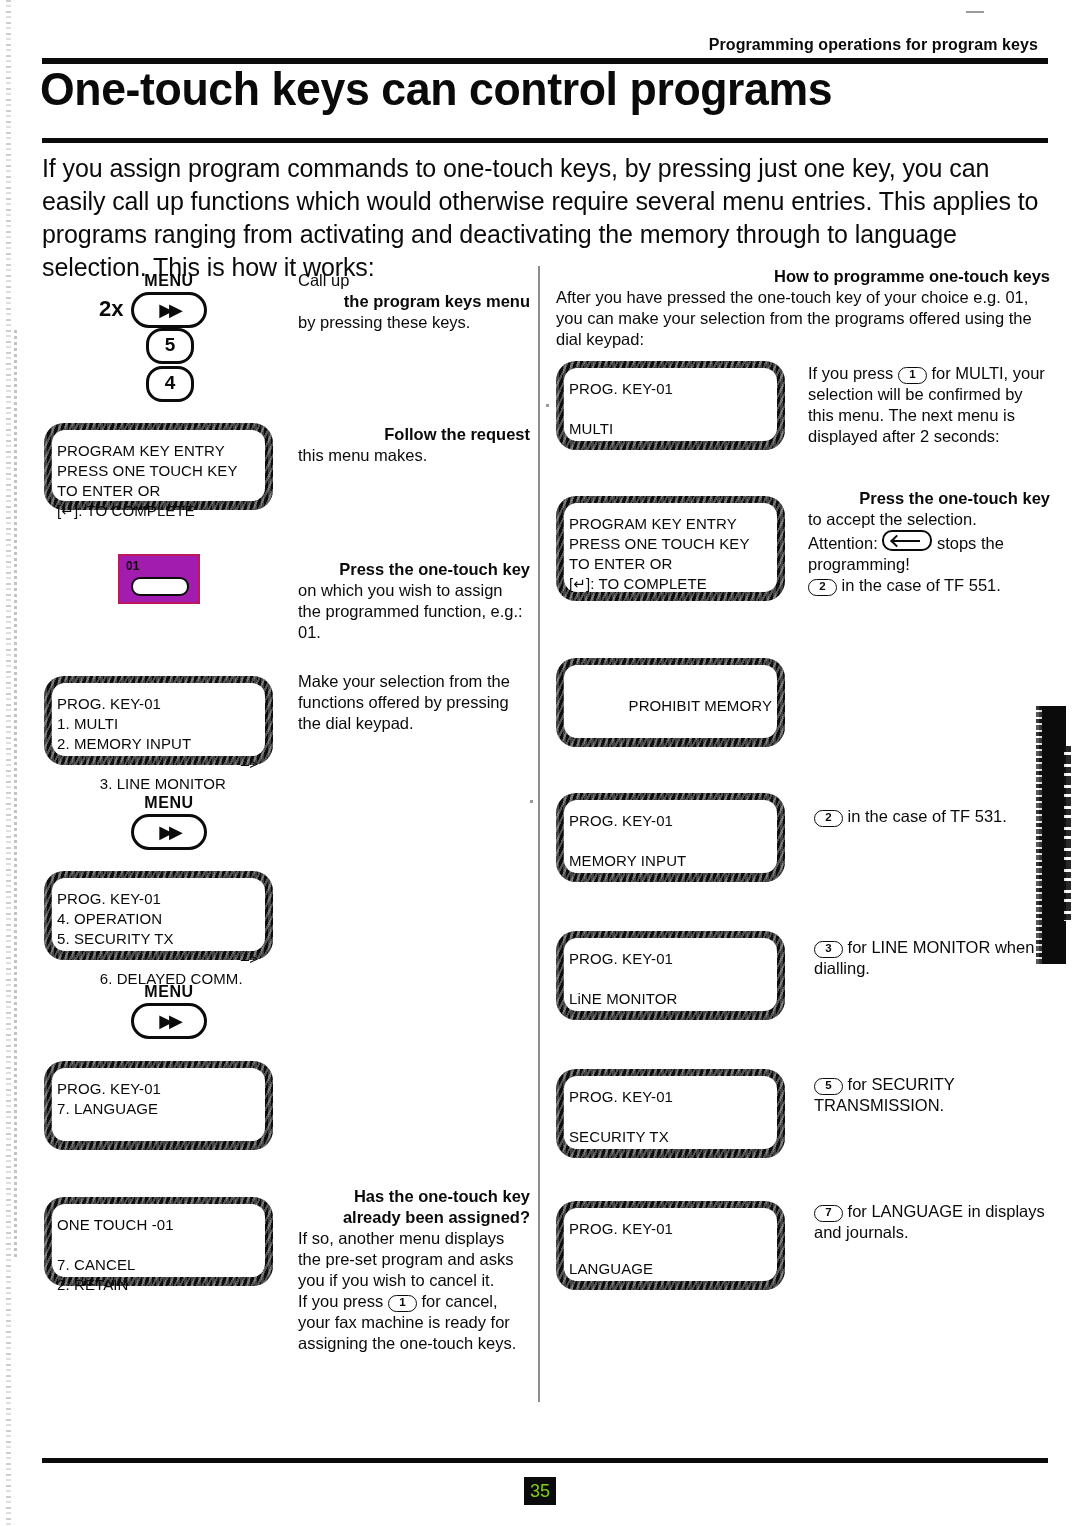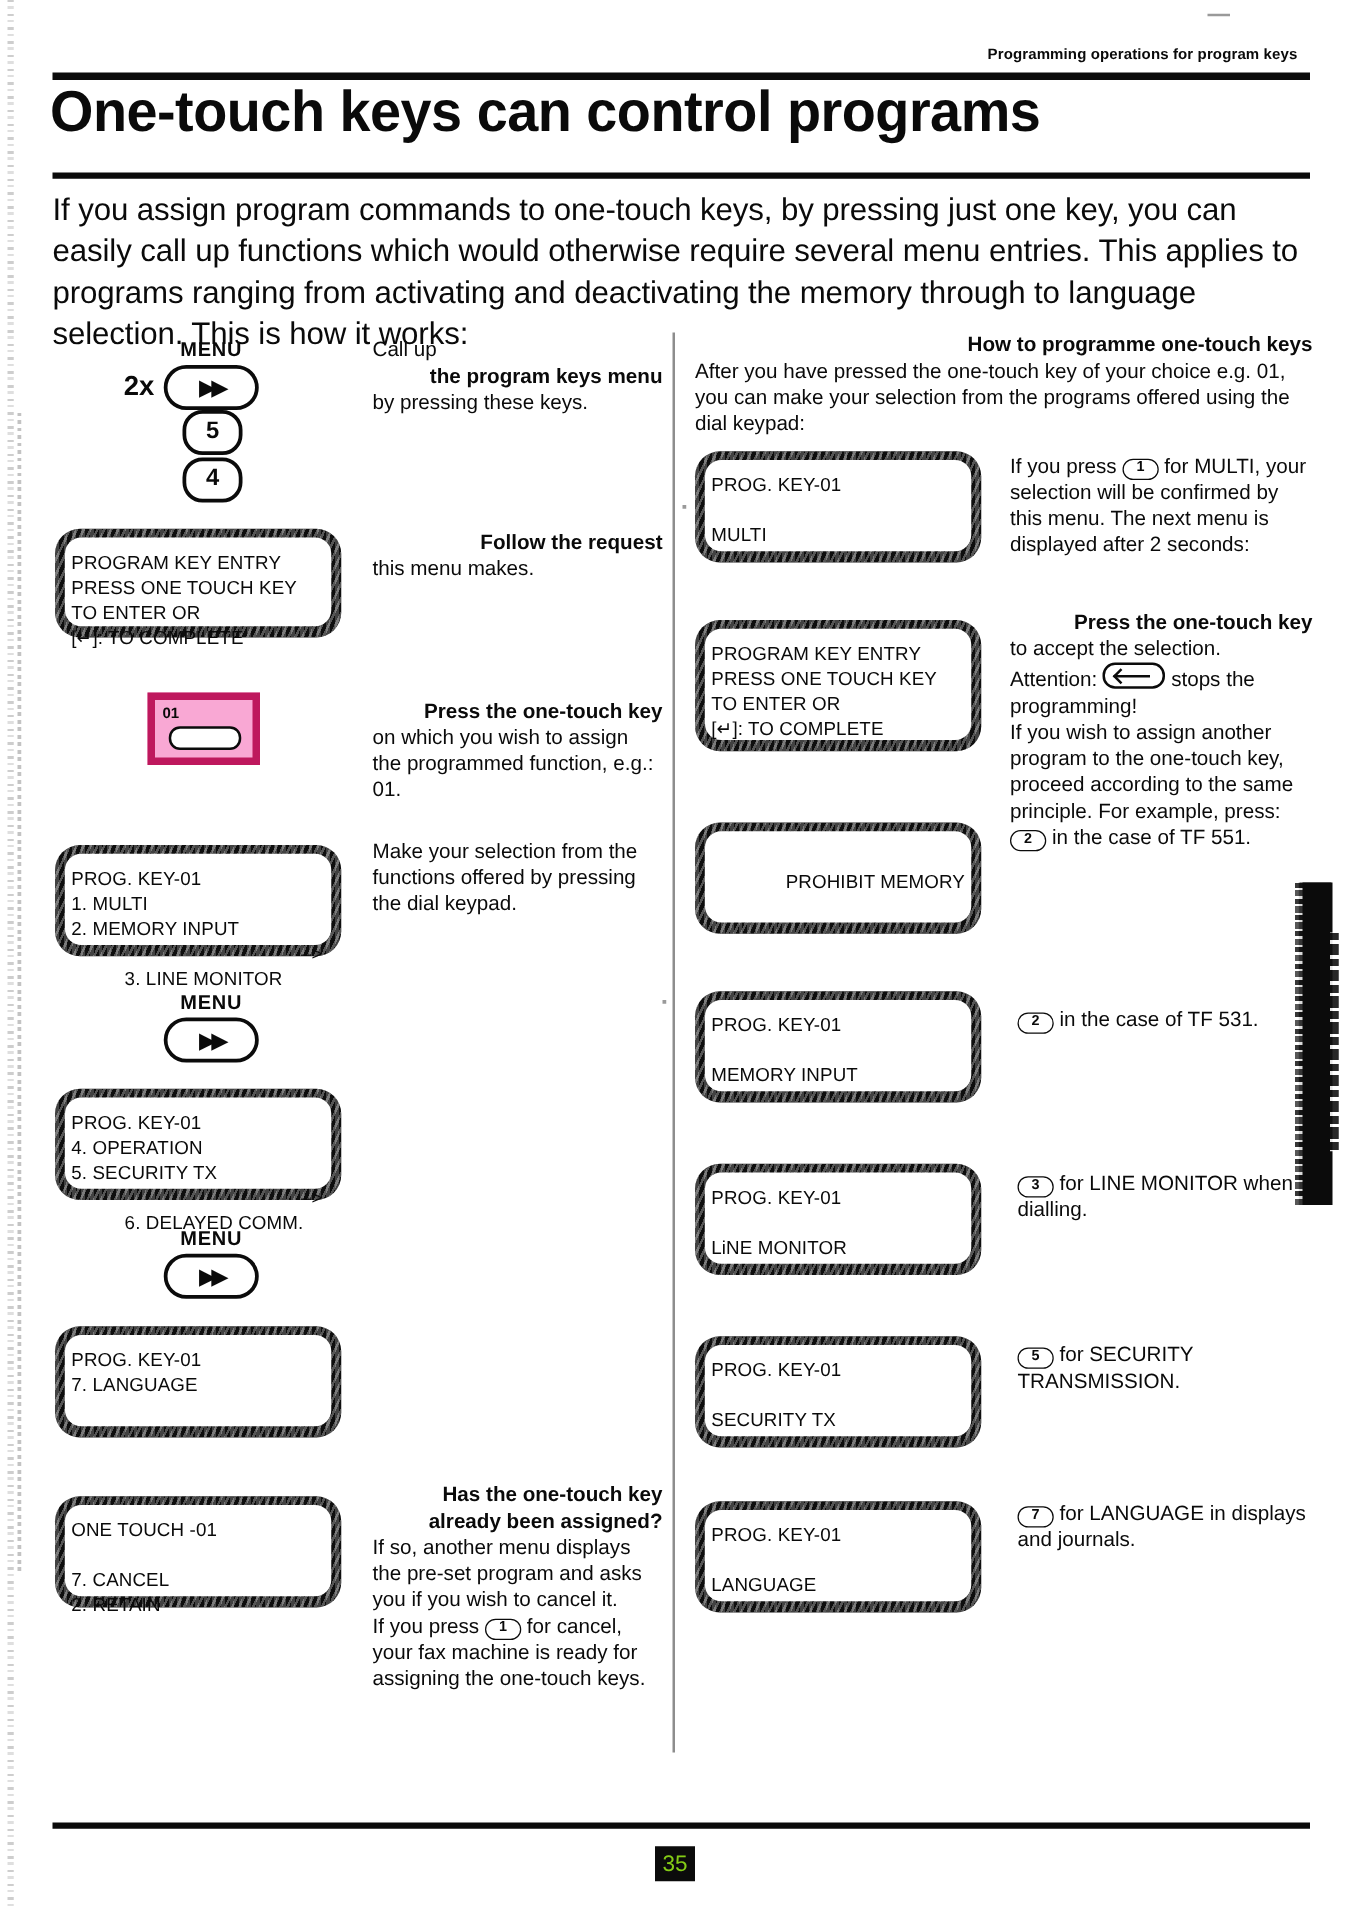--- a/index.html
+++ b/index.html
@@ -39,21 +39,21 @@
   .thumb-tab:after{
     content:"";position:absolute;right:-5px;top:40px;width:7px;height:175px;
     background:repeating-linear-gradient(to bottom,
       #101010 0 6px,#ffffff 6px 9px,#101010 9px 18px,#ffffff 18px 21px);
     opacity:.9;
   }
 
   
   .hdr-kicker{
     position:absolute;right:42px;top:36px;
-    font-size:12px;font-weight:bold;letter-spacing:.1px;
+    font-size:16px;font-weight:bold;letter-spacing:.1px;
     white-space:nowrap;
   }
   .rule-thick{
     position:absolute;left:42px;width:1006px;background:#0b0b0b;
   }
   .rule-top{top:58px;height:6px;}
   .rule-title-bottom{top:138px;height:5px;}
   .rule-bottom{top:1458px;height:5px;}
 
   .page-title{
@@ -101,22 +101,22 @@
     position:absolute;left:-32px;top:4px;font-size:22px;font-weight:bold;text-align:center;
   }
   .key-round{
     display:inline-block;width:42px;height:30px;border:3px solid #0b0b0b;
     border-radius:16px;background:#fff;
     font-size:19px;font-weight:bold;line-height:28px;text-align:center;
   }
 
   
   .otk{
-    position:absolute;width:78px;height:46px;border:6px solid #be185d;
-    background:#f9a8d4;
+    position:absolute;width:78px;height:46px;border:2px solid #be185d;
+    background:#a21caf;
     text-align:center;
   }
   .otk .num{
     position:absolute;left:6px;top:3px;font-size:12px;font-weight:bold;
   }
   .otk .bar{
     position:absolute;left:11px;bottom:6px;width:54px;height:15px;
     border:2px solid #0b0b0b;border-radius:9px;background:#fff;
   }
 
@@ -345,21 +345,20 @@
     </div>
 
     <div class="tb" style="left:252px;top:222px;width:242px;">
       <p class="hd">Press the one-touch key</p>
       <p>to accept the selection.</p>
       <p>
         <span>Attention:</span>
         <span class="stopkey"></span>
         <span>stops the programming!</span>
       </p>
-      <p>If you wish to assign another program to the one-touch key, proceed according to the same principle. For example, press:</p>
       <p>
         <span class="ckey">2</span>
         <span>in the case of TF 551.</span>
       </p>
     </div>
 
     <div class="lcd" style="left:0;top:392px;width:229px;height:89px;text-align:right;">
       <div class="lcd-inner">
         <div class="gap"></div>
         <div class="row">PROHIBIT MEMORY</div>

